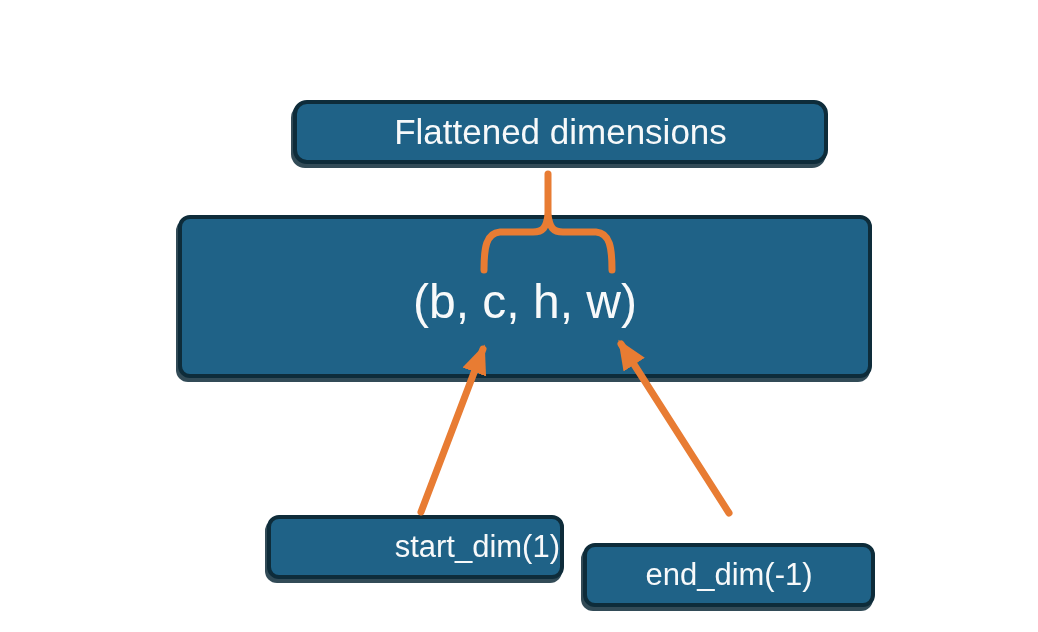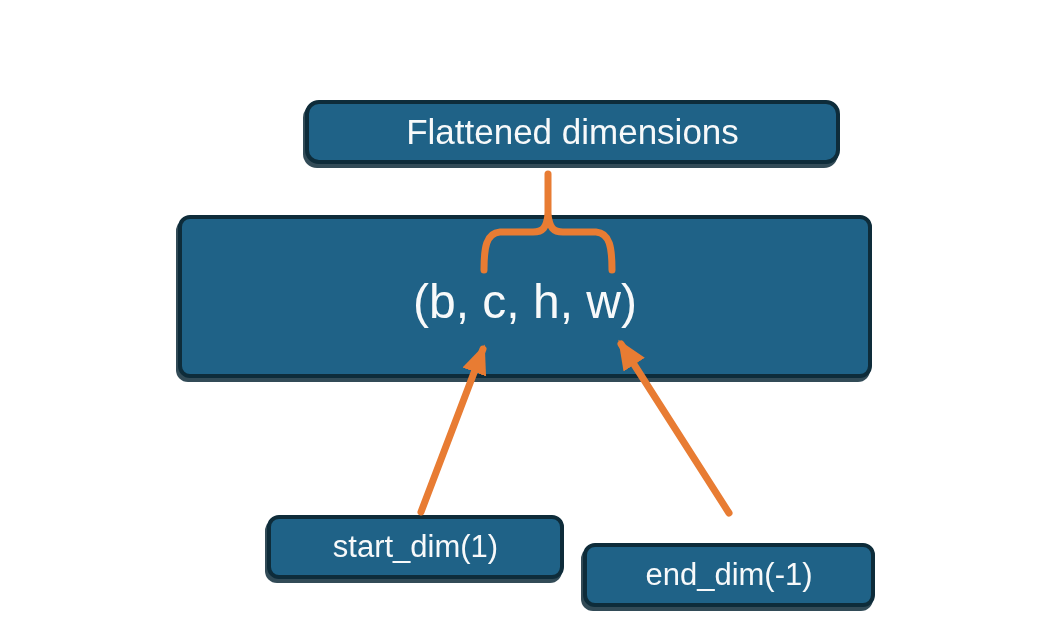--- a/index.html
+++ b/index.html
@@ -22,37 +22,38 @@
     border: 4px solid var(--box-border, #0e2c3a);
     box-shadow: -2px 4px 0 rgba(14, 44, 58, 0.85);
     color: var(--text-color, #f7f9fa);
     display: flex;
     align-items: center;
     justify-content: center;
     text-align: center;
     white-space: nowrap;
   }
   .node-title {
-    left: 305px; top: 100px;
+    left: 293px; top: 100px;
     width: 535px; height: 64px;
     border-radius: 14px;
     font-size: 35px;
   }
   .node-tensor {
     left: 178px; top: 215px;
     width: 694px; height: 163px;
     border-radius: 12px;
     font-size: 48px;
   }
   .node-tensor .label { margin-top: 10px; }
   .node-start {
     left: 267px; top: 515px;
     width: 297px; height: 64px;
     border-radius: 12px;
     font-size: 31px;
+    justify-content: flex-end;
   }
   .node-end {
     left: 583px; top: 515px;
     width: 292px; height: 64px;
     border-radius: 12px;
     font-size: 31px;
     margin-top: 28px;
   }
   .overlay {
     position: absolute;

